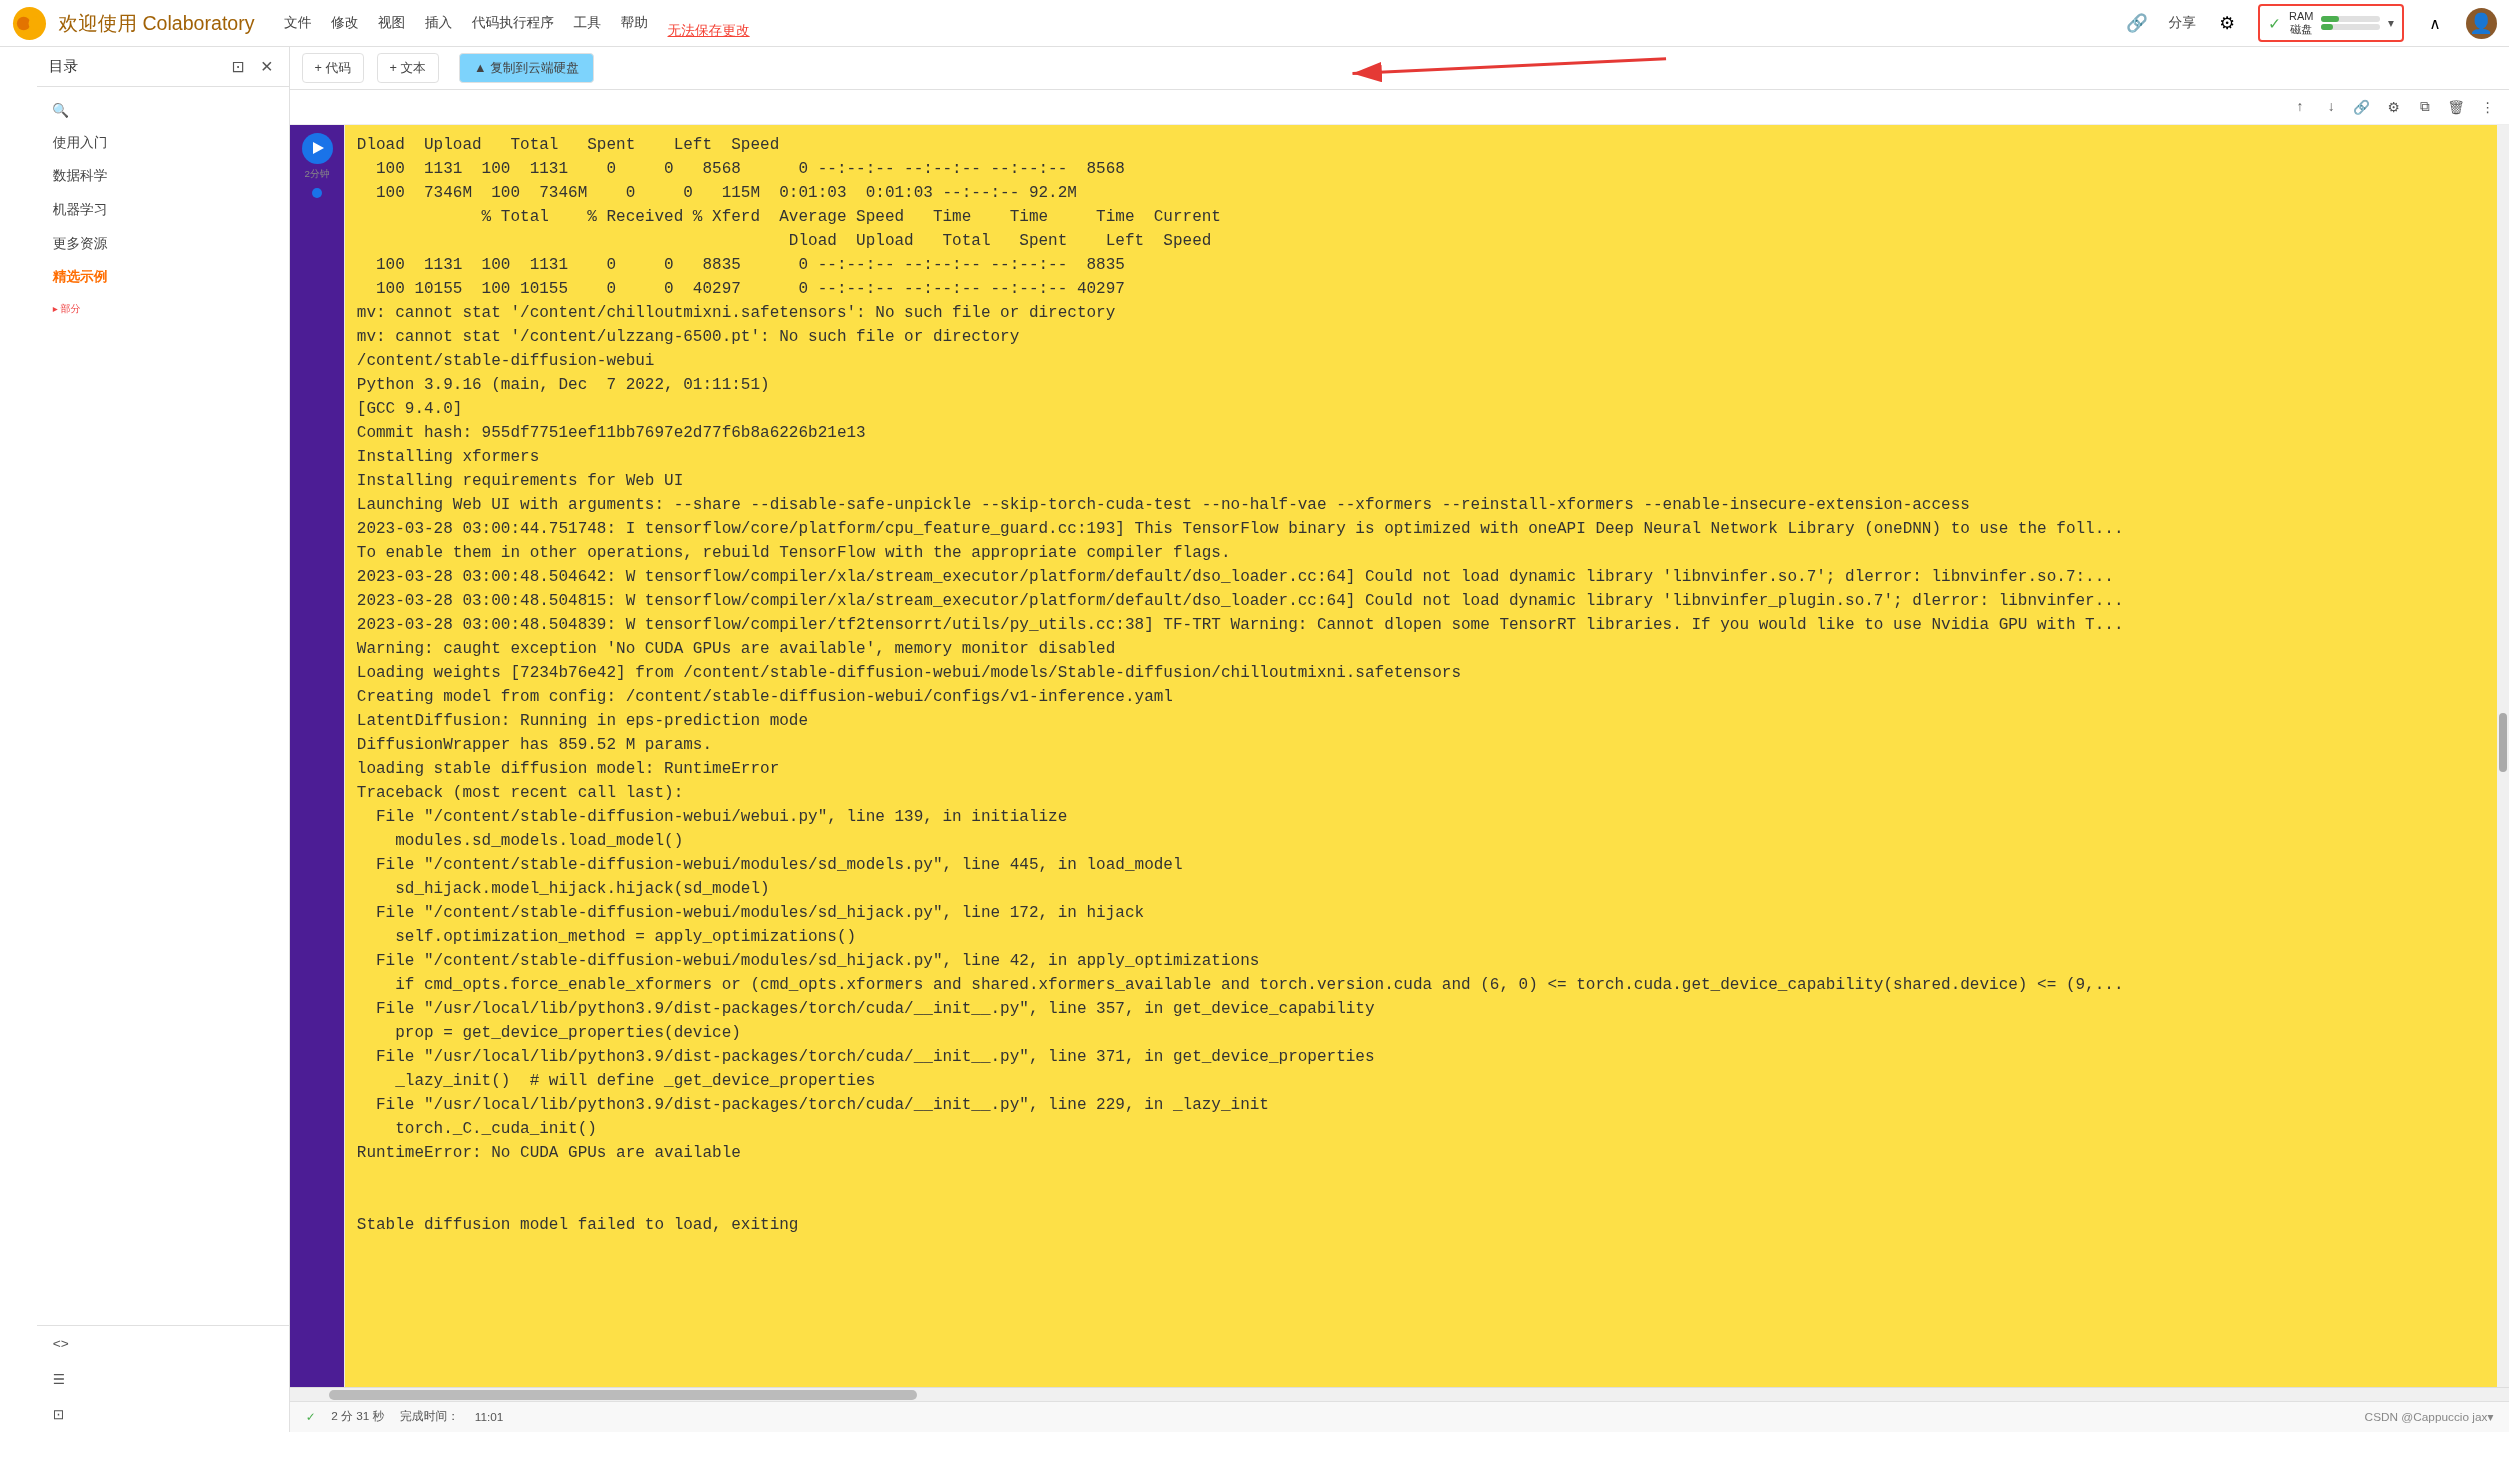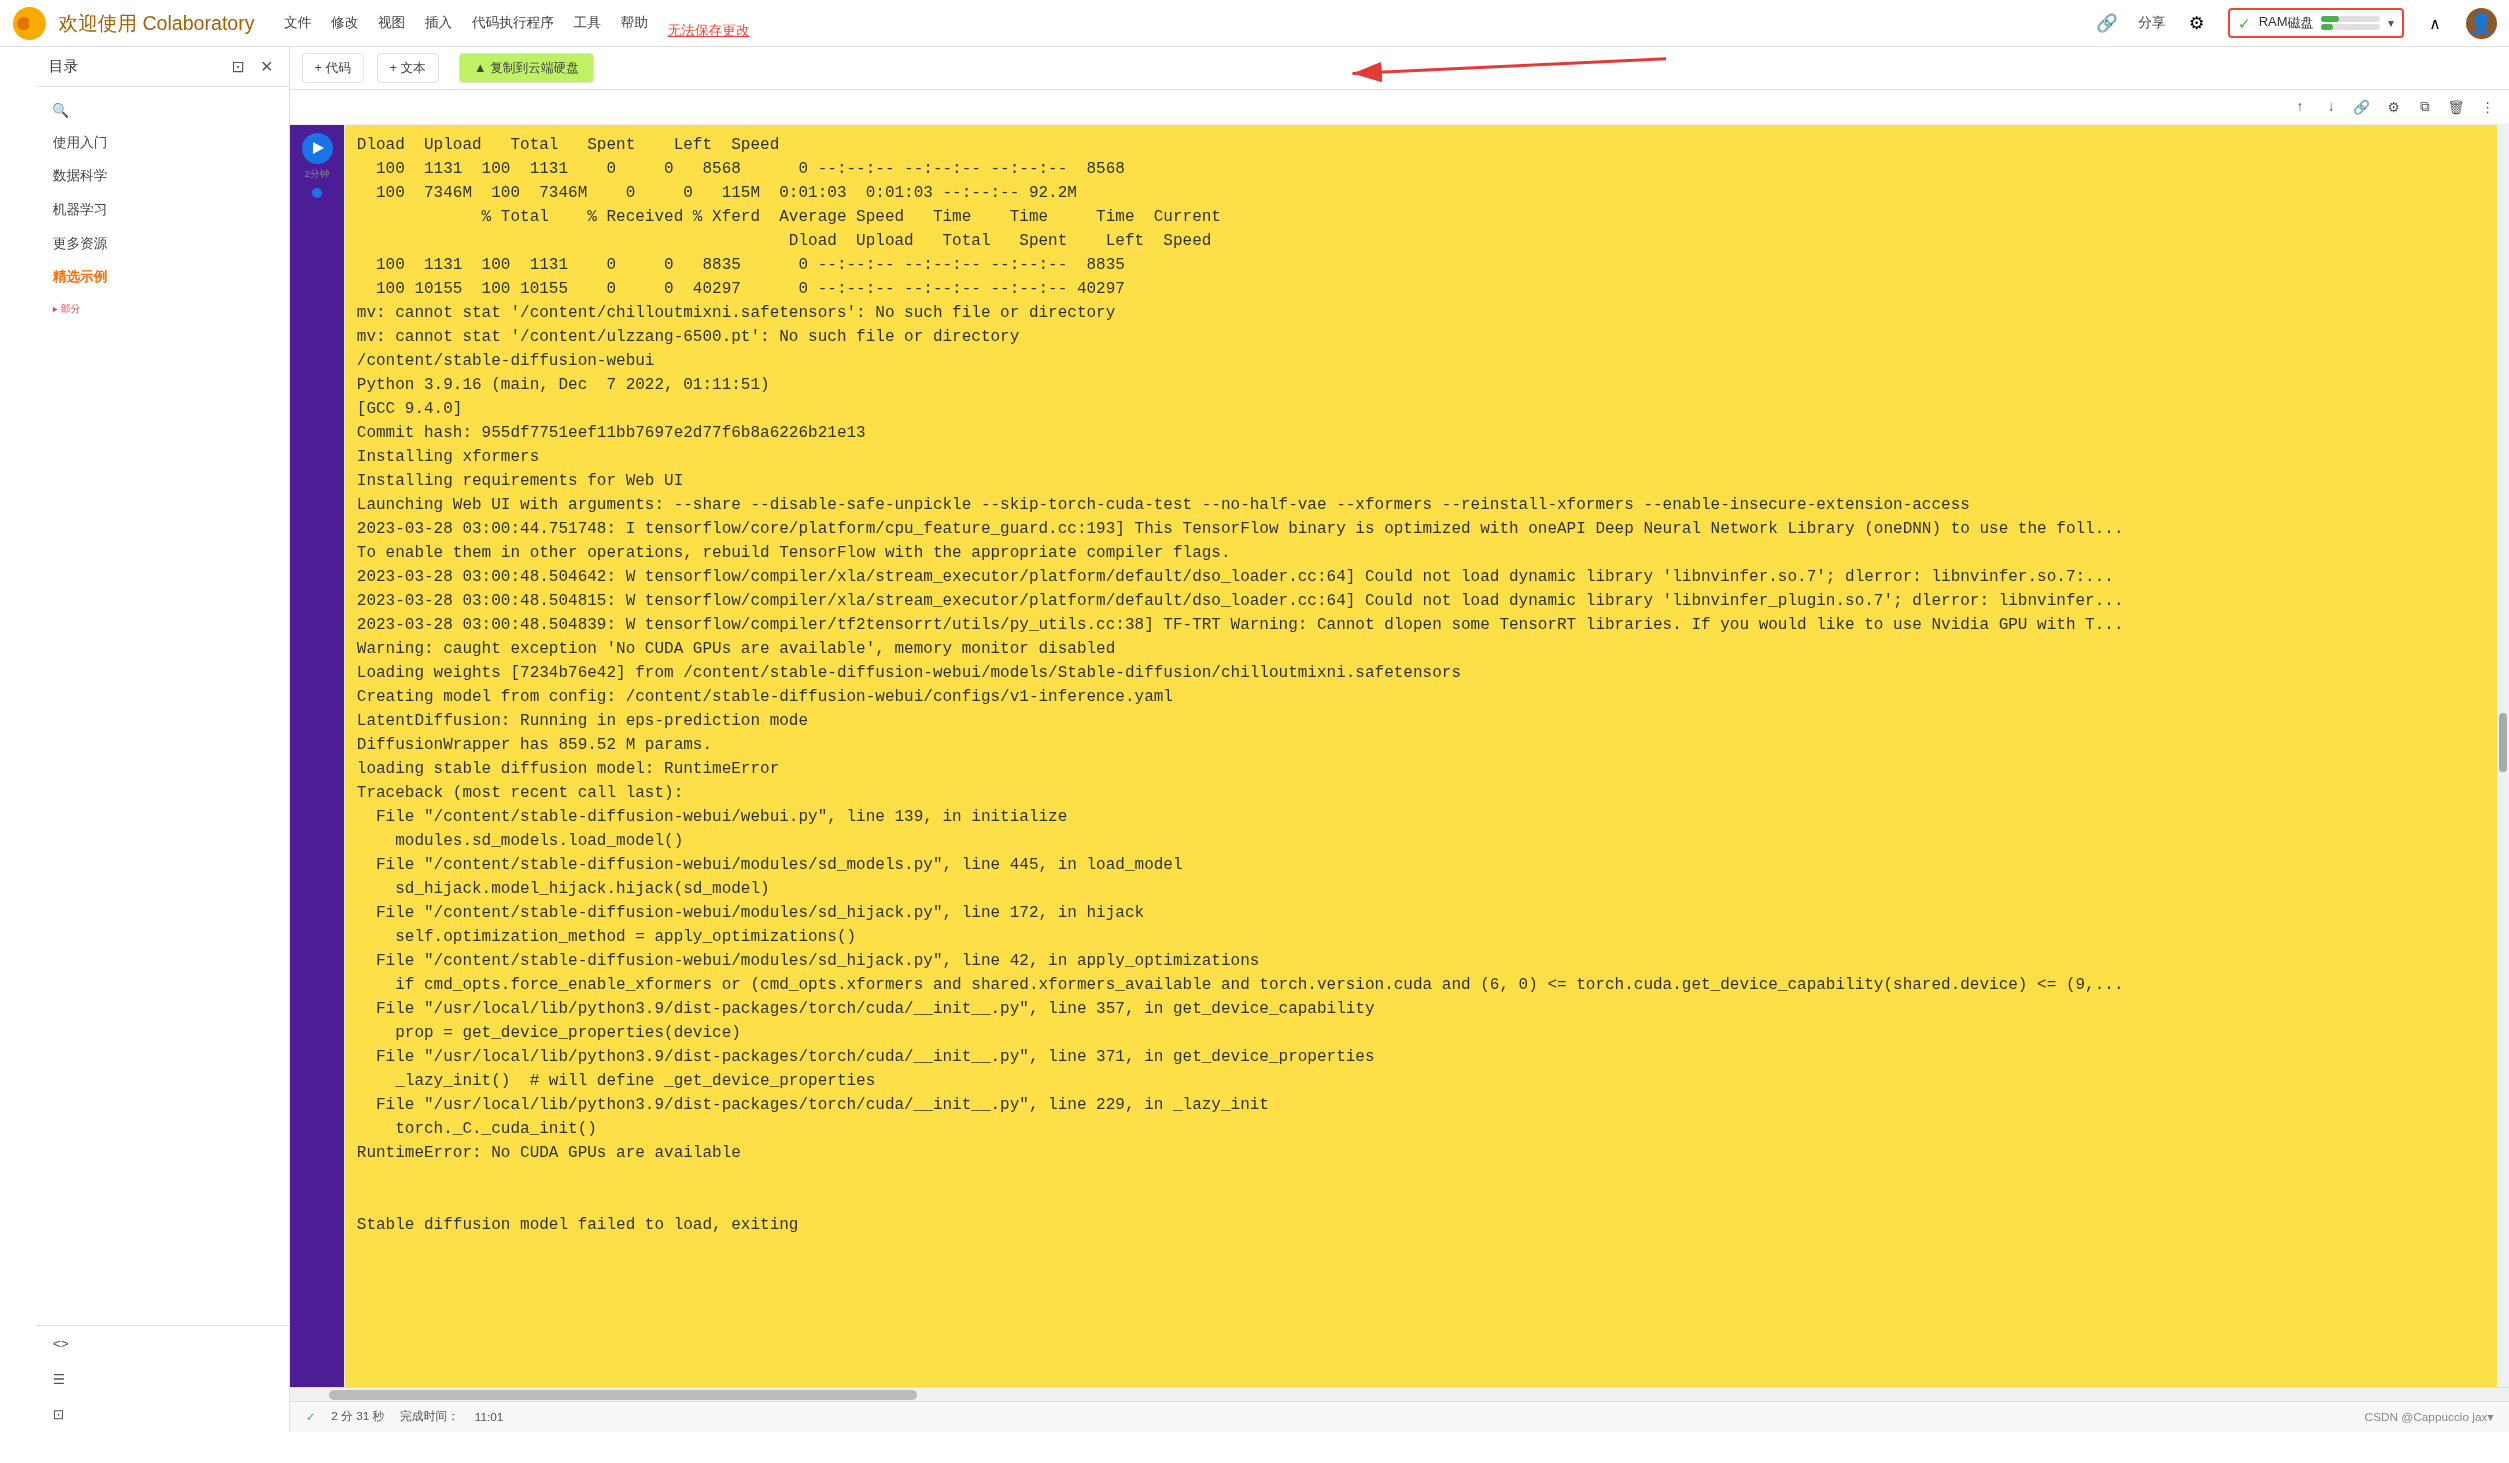--- a/index.html
+++ b/index.html
@@ -20,21 +20,21 @@
     .topbar-icon-btn { width: 31px; height: 31px; display: flex; align-items: center; justify-content: center; cursor: pointer; border-radius: 50%; }
     #share-btn { background: none; border: none; cursor: pointer; font-size: 13.7px; color: #444; display: flex; align-items: center; gap: 3.9px; }
     #user-avatar { width: 31px; height: 31px; border-radius: 50%; background: #8b5a2b; display: flex; align-items: center; justify-content: center; color: white; font-size: 11.8px; overflow: hidden; }
 
     
     #ram-disk-widget {
       border: 2px solid #f44336; border-radius: 3.9px; padding: 3.9px 7.8px;
       display: flex; align-items: center; gap: 7.8px; cursor: pointer;
       position: relative; min-width: 118px;
     }
-    .ram-disk-labels { display: flex; flex-direction: row; font-size: 13px; color: #333; }
+    .ram-disk-labels { display: flex; flex-direction: column; font-size: 11px; color: #333; align-items: center; }
     .ram-disk-bars { display: flex; flex-direction: column; gap: 2.9px; }
     .mini-bar { width: 59px; height: 5.9px; background: #e0e0e0; border-radius: 2.9px; }
     .mini-bar-fill { height: 100%; background: #4caf50; border-radius: 2.9px; width: 30%; }
     .checkmark { color: #4caf50; font-size: 15.7px; }
     .dropdown-arrow { font-size: 11.8px; color: #555; }
 
     
     #main-layout { display: flex; height: calc(1463px - 47px - 31px); }
 
     
@@ -61,21 +61,21 @@
       padding: 0 11.8px; border-bottom: 1px solid #e0e0e0; background: #fff;
     }
     .toolbar-btn {
       display: flex; align-items: center; gap: 3.9px; padding: 5.9px 11.8px;
       border: 1px solid #e0e0e0; border-radius: 3.9px; cursor: pointer;
       background: #fff; font-size: 12.7px; color: #444;
     }
     #copy-drive-btn {
       display: flex; align-items: center; gap: 5.9px; padding: 5.9px 13.7px;
       border: 1px solid #e0e0e0; border-radius: 3.9px; cursor: pointer;
-      background: #bef264; font-size: 12.7px; color: #444; margin-left: 7.8px;
+      background: #7dd3fc; font-size: 12.7px; color: #444; margin-left: 7.8px;
     }
 
     
     #content-area { flex: 1; overflow: hidden; display: flex; flex-direction: column; position: relative; }
 
     
     #cell-area { flex: 1; overflow: hidden; display: flex; background: #fff; }
 
     
     #cell-gutter {

